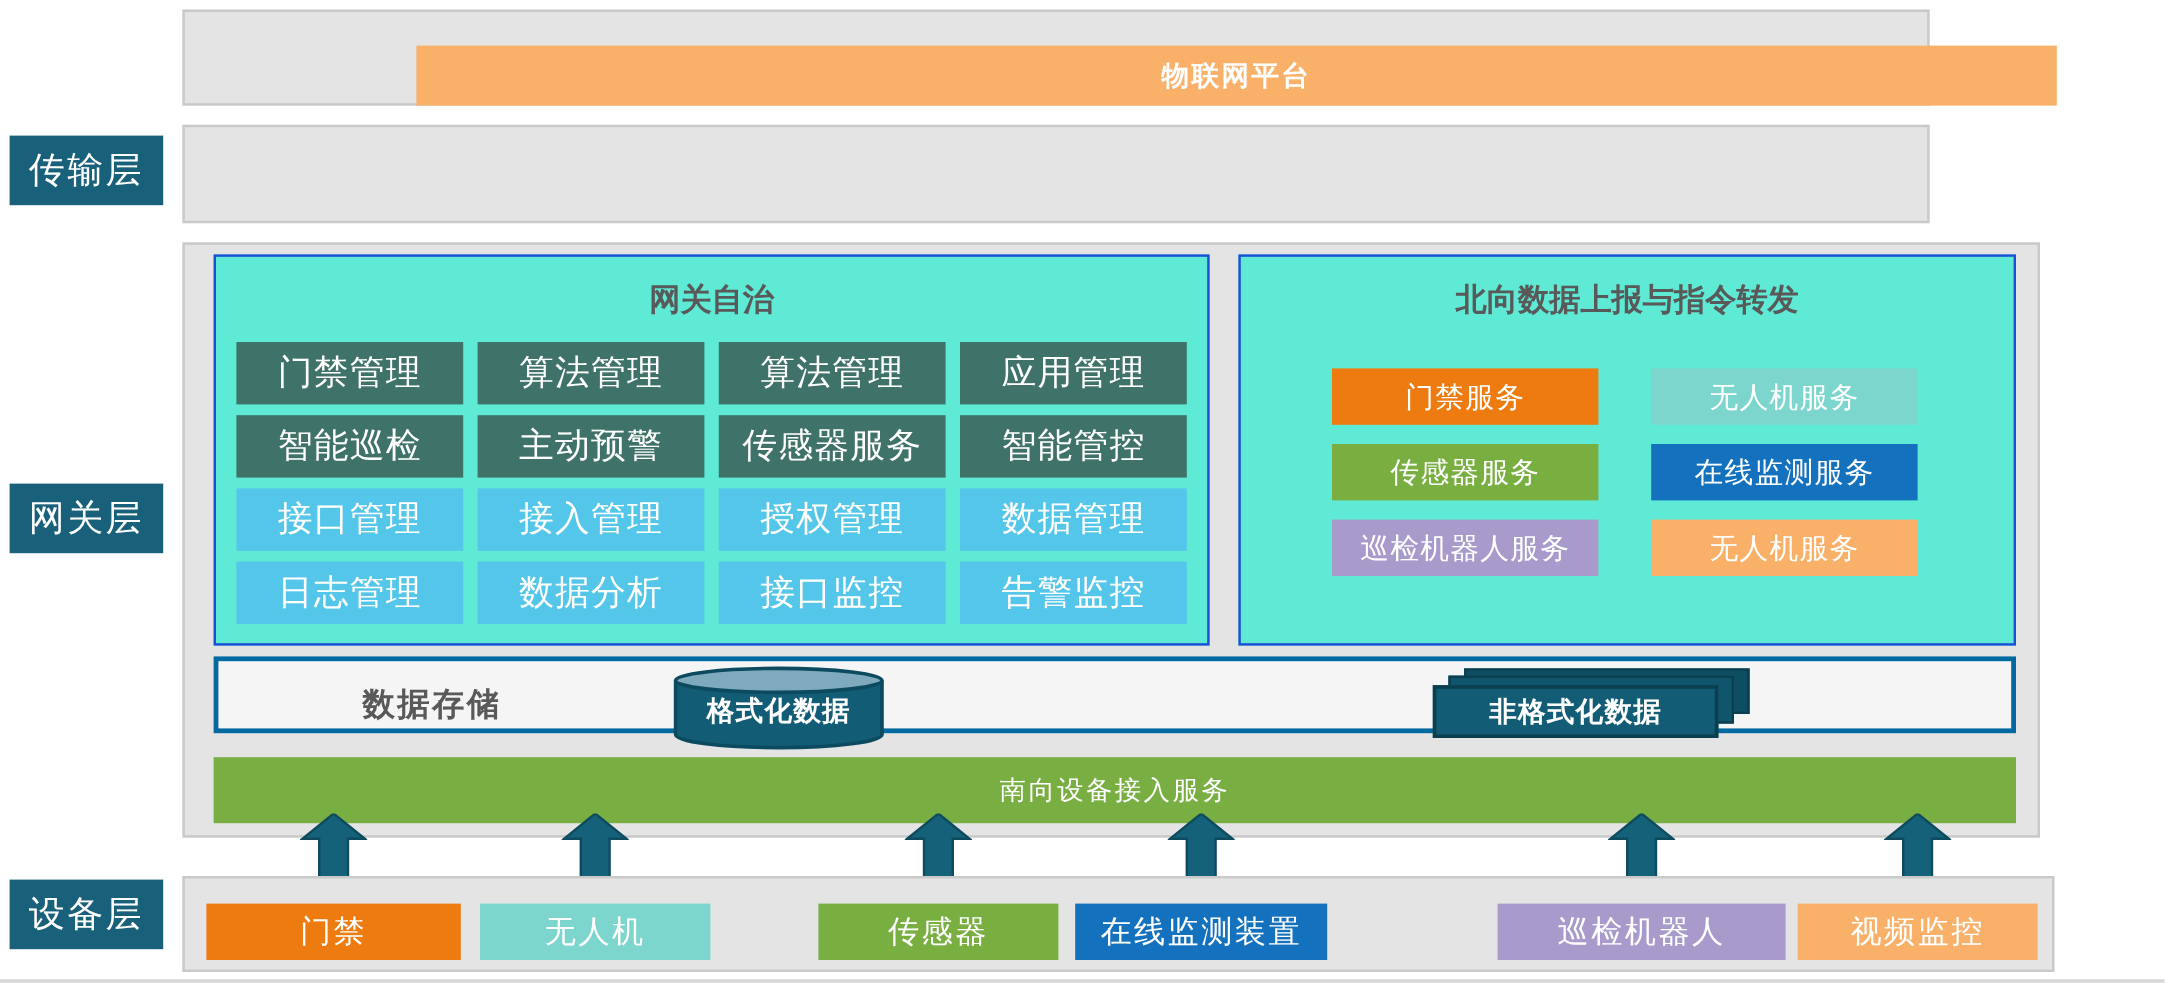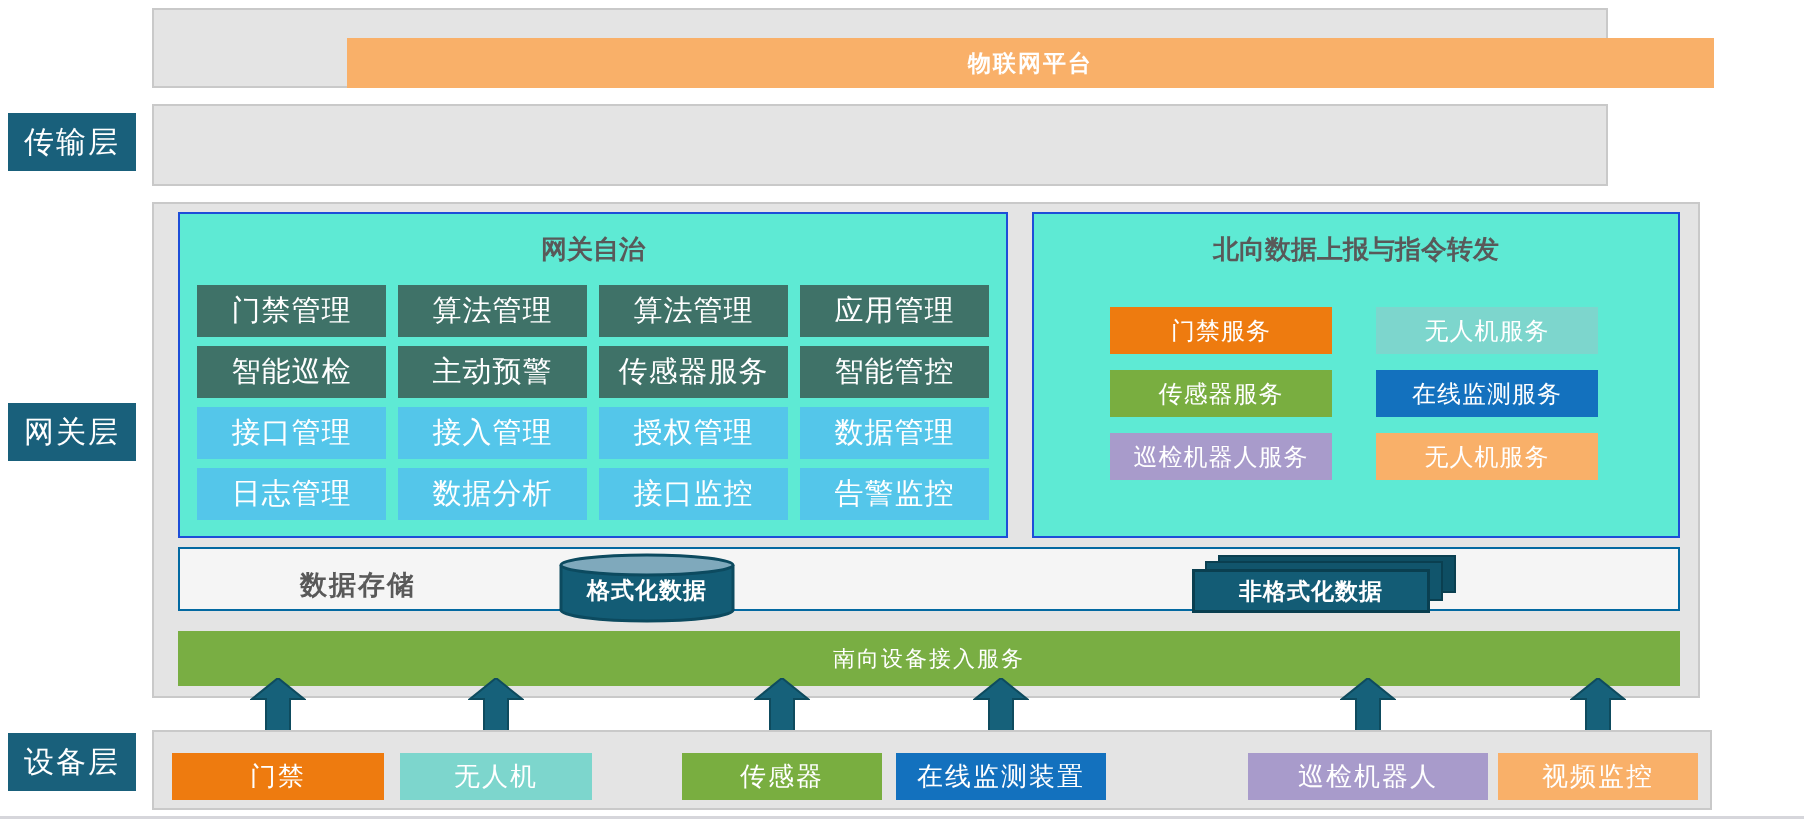--- a/index.html
+++ b/index.html
@@ -40,21 +40,21 @@
   .svc{height:47px;display:flex;align-items:center;justify-content:center;color:#fff;
     font-family:"Liberation Serif",serif;font-size:24px;letter-spacing:1px;}
   .c-orange{background:#EE7B0F;}
   .c-lteal{background:#7DD6CD;}
   .c-green{background:#79AE40;}
   .c-blue{background:#1371BE;}
   .c-purple{background:#A89BCB;}
   .c-lorange{background:#F9B069;}
   
   .storage{position:absolute;left:178px;top:547px;width:1502px;height:64px;background:#F5F5F5;
-    border:2px solid #0369a1;box-sizing:border-box;}
+    border:4px solid #0369a1;box-sizing:border-box;}
   .storage-title{position:absolute;left:120px;top:0;height:72px;display:flex;align-items:center;
     color:#595959;font-weight:bold;font-size:27px;letter-spacing:2px;}
   .cyl{position:absolute;left:377px;top:4px;width:180px;height:70px;}
   .cyl-text{position:absolute;left:0;top:22px;width:180px;text-align:center;color:#fff;
     font-weight:bold;font-size:23px;letter-spacing:1px;}
   .stack{position:absolute;left:1012px;top:6px;width:266px;height:62px;}
   .stack .back2{position:absolute;left:26px;top:0;width:238px;height:38px;background:#0E4E63;border:2px solid #0A3F50;box-sizing:border-box;}
   .stack .back1{position:absolute;left:13px;top:6px;width:238px;height:40px;background:#11556C;border:2px solid #0A3F50;box-sizing:border-box;}
   .stack .front{position:absolute;left:0;top:14px;width:238px;height:44px;background:#135C75;border:3px solid #0A3F50;
     box-sizing:border-box;display:flex;align-items:center;justify-content:center;color:#fff;font-weight:bold;font-size:23px;letter-spacing:1px;}

